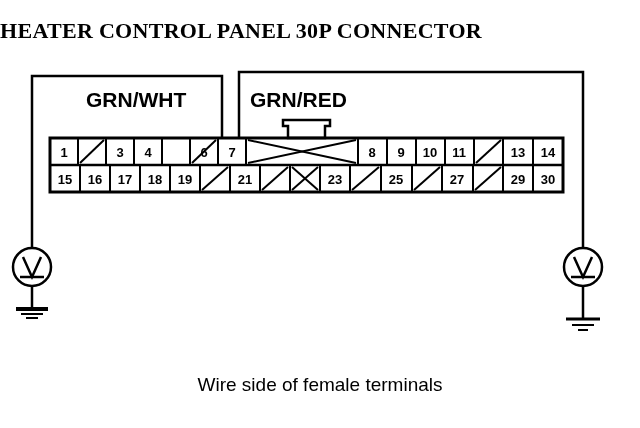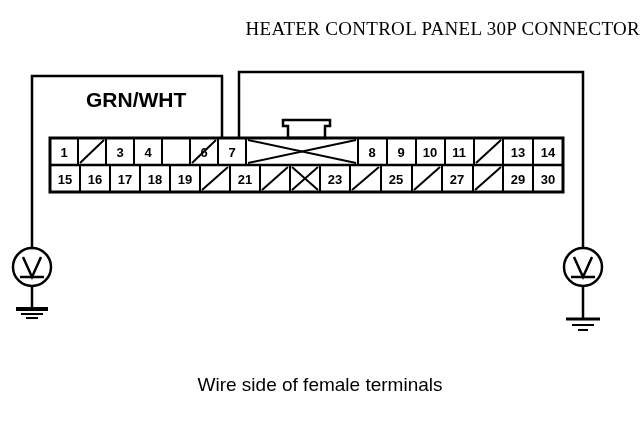--- a/index.html
+++ b/index.html
@@ -7,24 +7,24 @@
     width:640px;height:428px;
     background:#ffffff;
     font-family:"Liberation Sans", sans-serif;
     color:#000;
     position:relative;
     overflow:hidden;
   }
   #stage{position:absolute;left:0;top:0;width:640px;height:428px;}
   .title{
     position:absolute;left:0;top:18px;width:640px;
-    text-align:right;
+    text-align:left;
     font-family:"Liberation Serif", serif;
-    font-weight:normal;
-    font-size:19px;
+    font-weight:bold;
+    font-size:22px;
     letter-spacing:0.3px;
     white-space:nowrap;
   }
   .caption{
     position:absolute;left:0;top:374px;width:640px;
     text-align:center;
     font-size:19px;
     font-family:"Liberation Sans", sans-serif;
     white-space:nowrap;
   }
@@ -41,20 +41,21 @@
   .ln{stroke:#000;fill:none;}
 </style>
 </head>
 <body>
 
 <div id="stage">
 
   <div class="title">HEATER CONTROL PANEL 30P CONNECTOR</div>
 
   <div class="wirelabel" id="lbl-grnwht">GRN/WHT</div>
+  <div class="wirelabel" id="lbl-grnred">GRN/RED</div>
 
   <svg width="640" height="428" viewBox="0 0 640 428">
 
     <g>
       <path class="ln" stroke-width="2.5" d="M32,248 L32,76 L222,76 L222,138"></path>
     </g>
 
     <g>
       <path class="ln" stroke-width="2.5" d="M239,138 L239,72 L583,72 L583,248"></path>
     </g>

